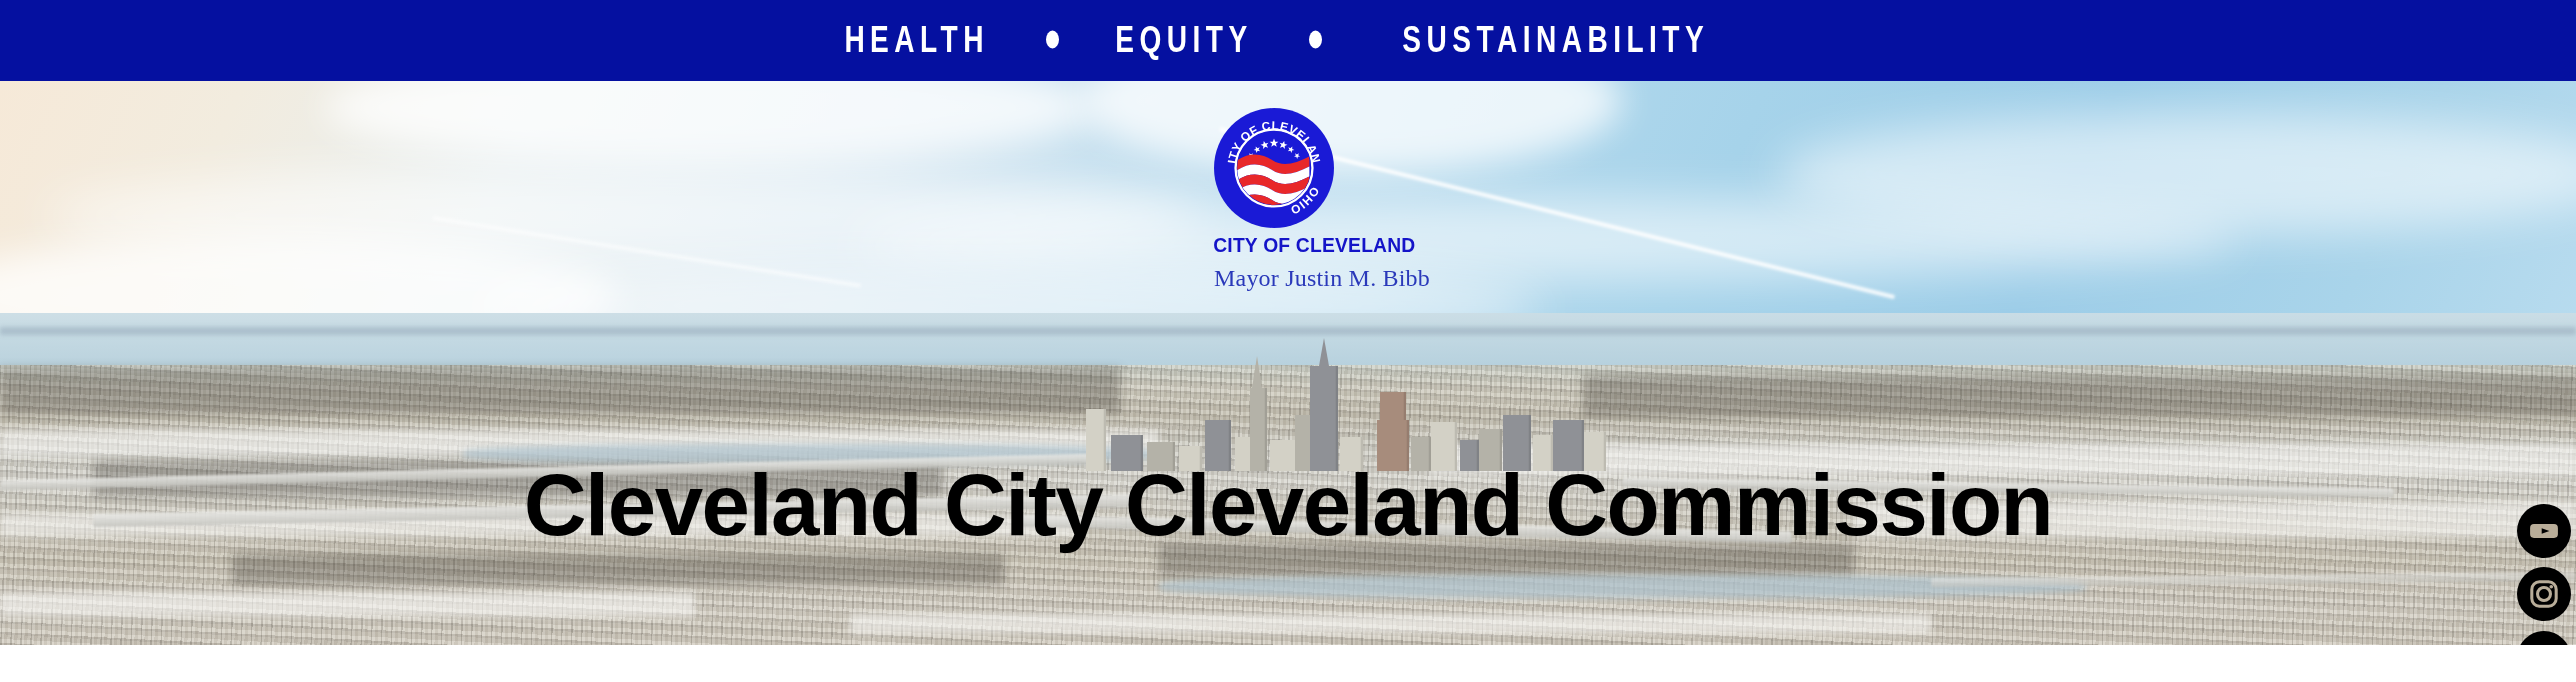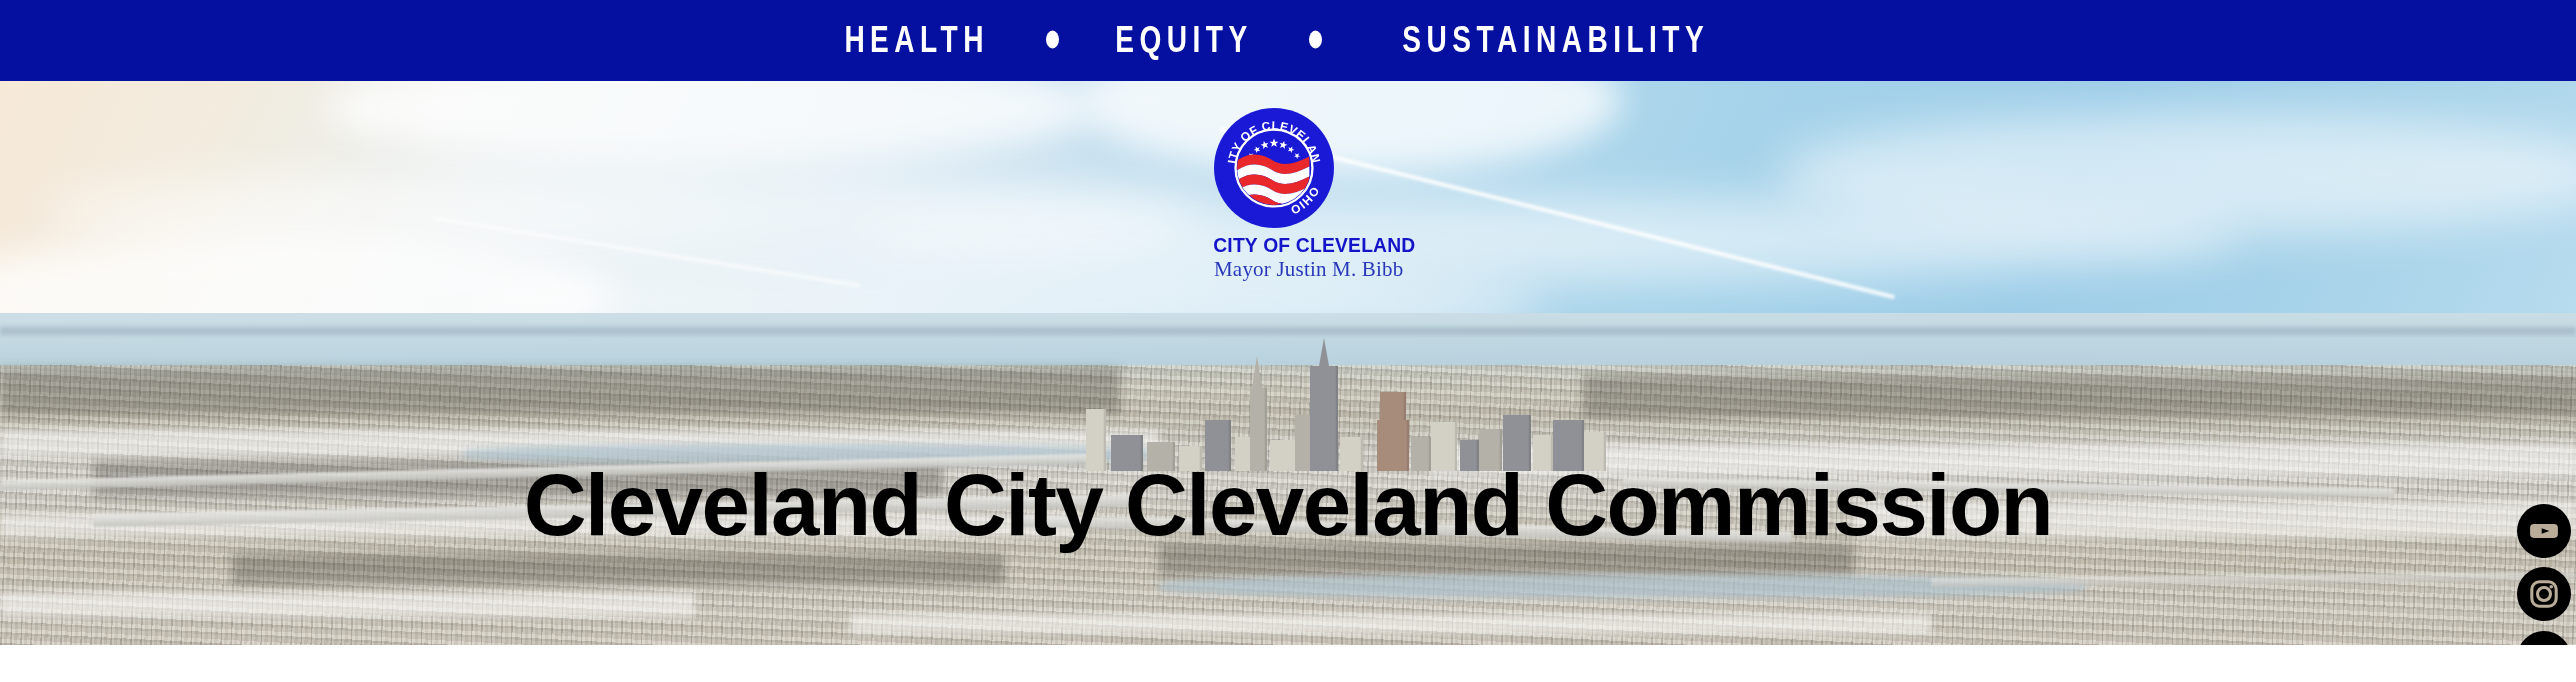--- a/index.html
+++ b/index.html
@@ -225,25 +225,25 @@
     margin-top: 7px;
     color: #1414c8;
     font-family: "Liberation Sans", sans-serif;
     font-weight: bold;
     font-size: 19.3px;
     letter-spacing: 0.2px;
     white-space: nowrap;
     transform: translateX(-0.8px);
   }
   .logo-sub {
-    margin-top: 0;
+    margin-top: 8px;
     color: #2a39ba;
     font-family: "Liberation Serif", serif;
     font-weight: normal;
-    font-size: 21px;
+    font-size: 24px;
     letter-spacing: 0.2px;
     white-space: nowrap;
   }
 
   
   .main-title {
     position: absolute;
     left: 0;
     top: 380px;
     width: 2576px;

